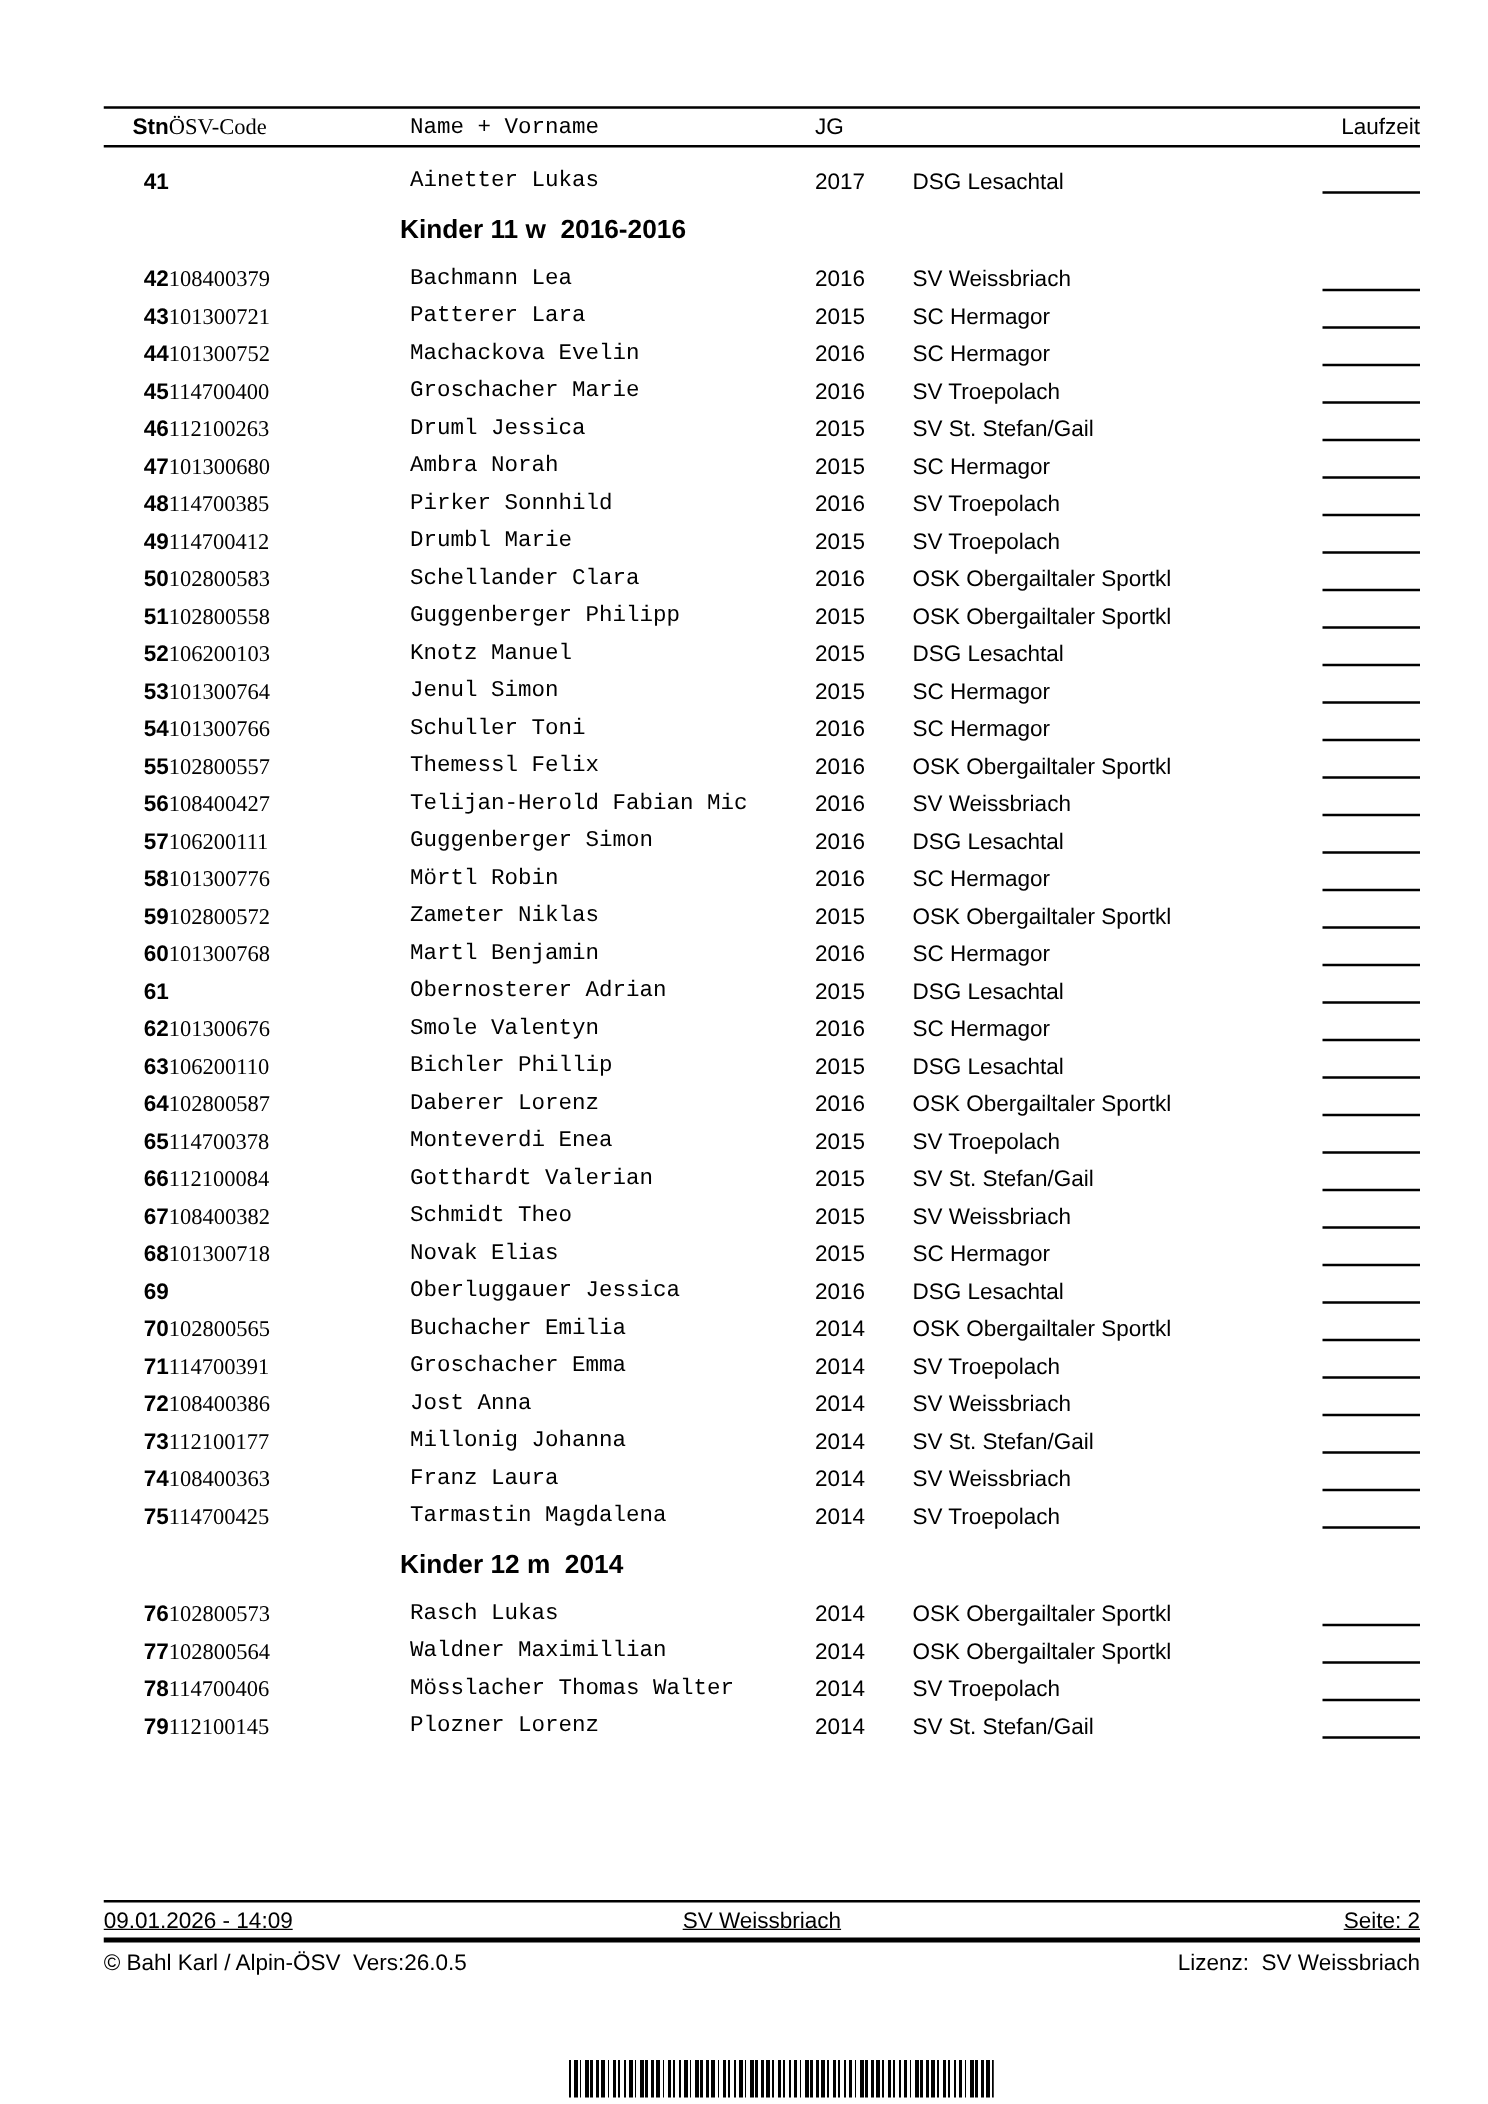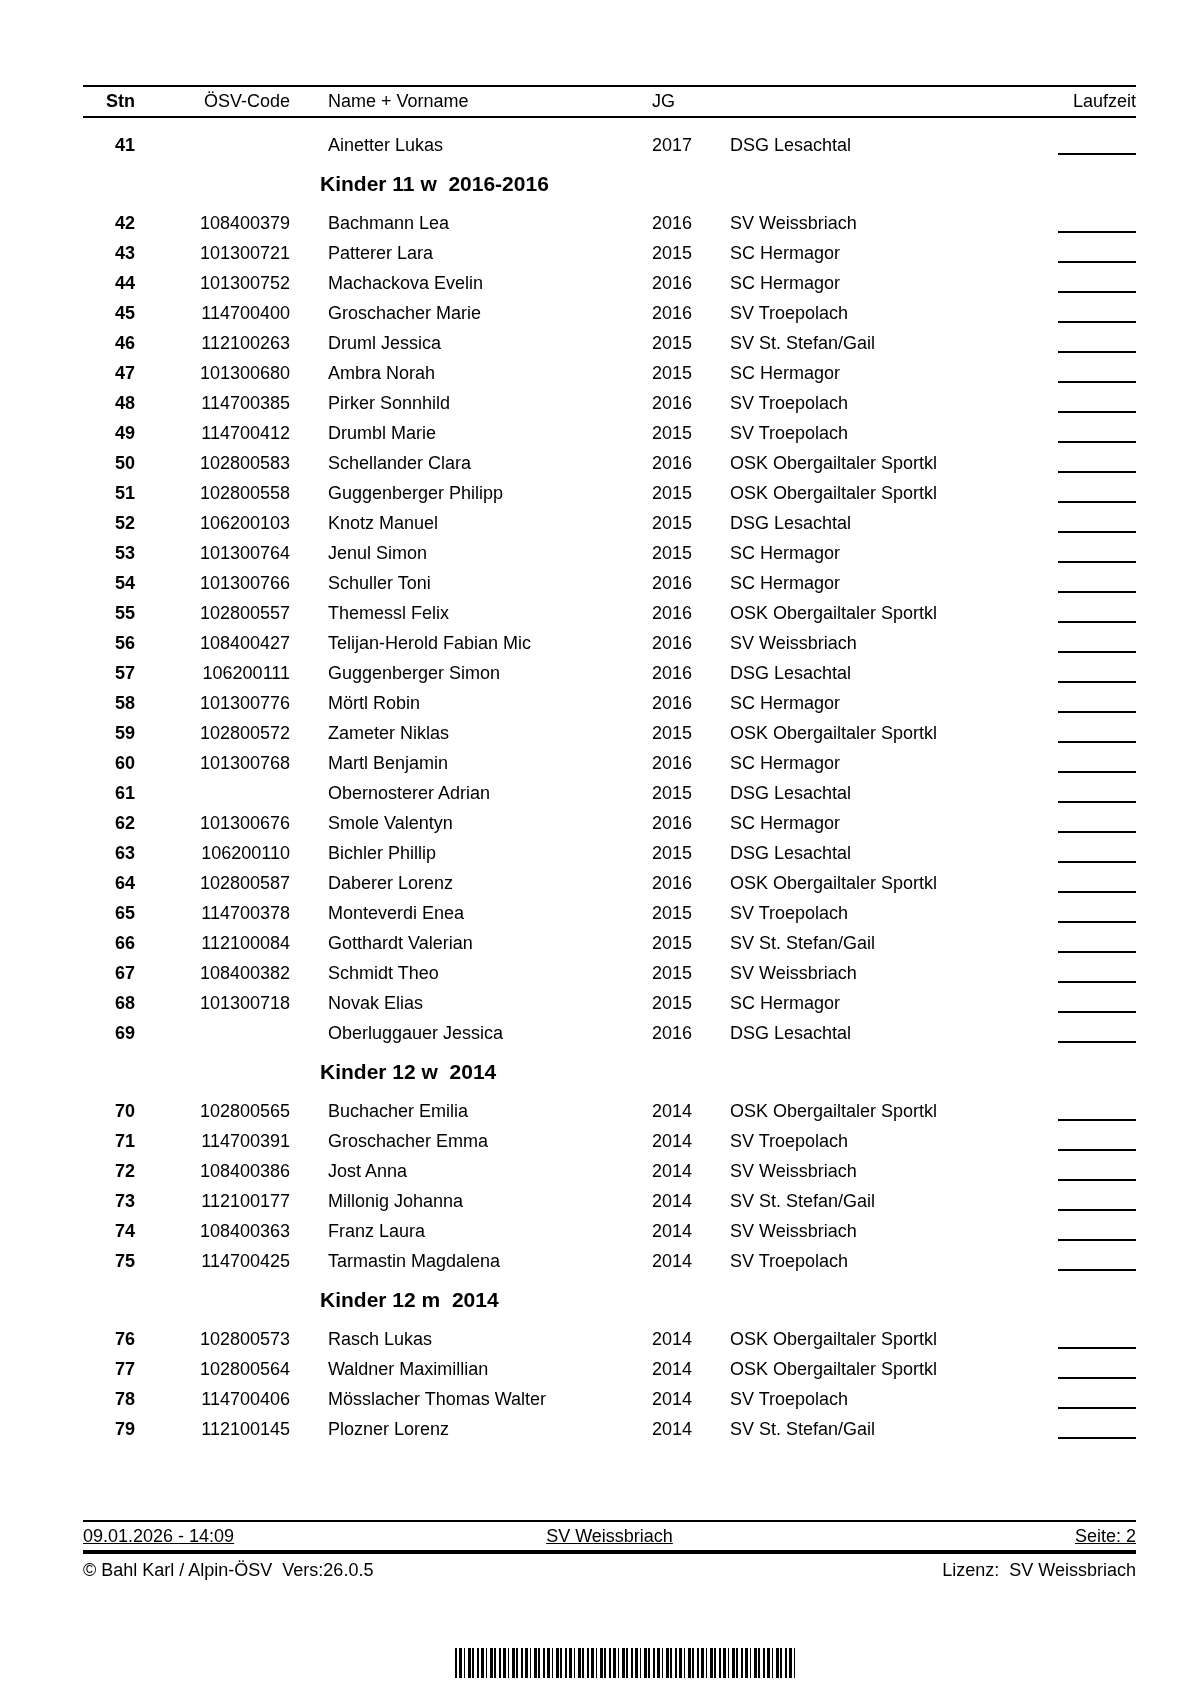--- a/index.html
+++ b/index.html
@@ -20,22 +20,22 @@
     grid-template-columns:52px 155px 362px 78px 328px 1fr;
     align-items:center;
   }
   .header-row {
     border-top:2px solid #000;
     border-bottom:2px solid #000;
     height:33px;
     font-size:18px;
   }
   .cell-stn   { text-align:right;font-weight:bold; }
-  .cell-code  { text-align:right; }
-  .cell-name  { padding-left:38px; }
+  .cell-code  { text-align:left;font-family:Liberation Serif, serif; }
+  .cell-name  { padding-left:38px;font-family:Liberation Mono, monospace; }
   .cell-jg    { text-align:left; }
   .cell-club  { text-align:left; }
   .cell-time  { text-align:left; position:relative; height:100%; }
   .header-row .cell-time { display:flex; align-items:center; justify-content:flex-end; }
   
   .rows { padding-top:12px; }
   .entry-row { height:30px; font-size:18px; }
   .entry-row .cell-time { height:30px; }
   .blank-line {
     position:absolute; right:0; bottom:5px;
@@ -415,23 +415,20 @@
     <span class="cell-stn">69</span>
     <span class="cell-code"></span>
     <span class="cell-name">Oberluggauer Jessica</span>
     <span class="cell-jg">2016</span>
     <span class="cell-club">DSG Lesachtal</span>
     <span class="cell-time">
       <span class="blank-line"></span>
     </span>
   </div>
 
-  <div class="section-row">
-    <span class="section-title">Kinder 12 w  2014</span>
-  </div>
 
   <div class="grid-row entry-row">
     <span class="cell-stn">70</span>
     <span class="cell-code">102800565</span>
     <span class="cell-name">Buchacher Emilia</span>
     <span class="cell-jg">2014</span>
     <span class="cell-club">OSK Obergailtaler Sportkl</span>
     <span class="cell-time">
       <span class="blank-line"></span>
     </span>

